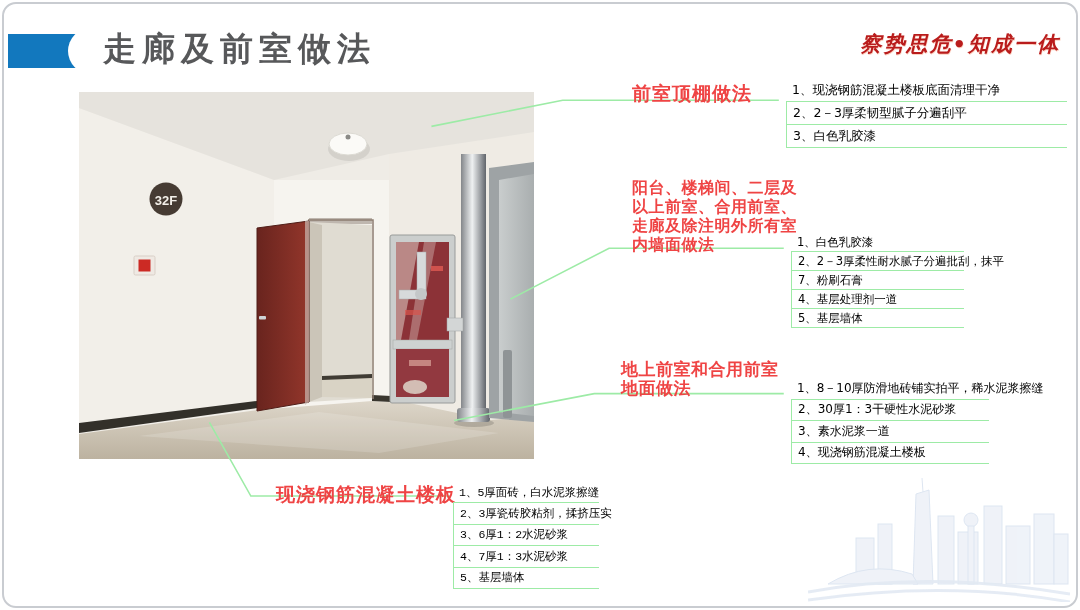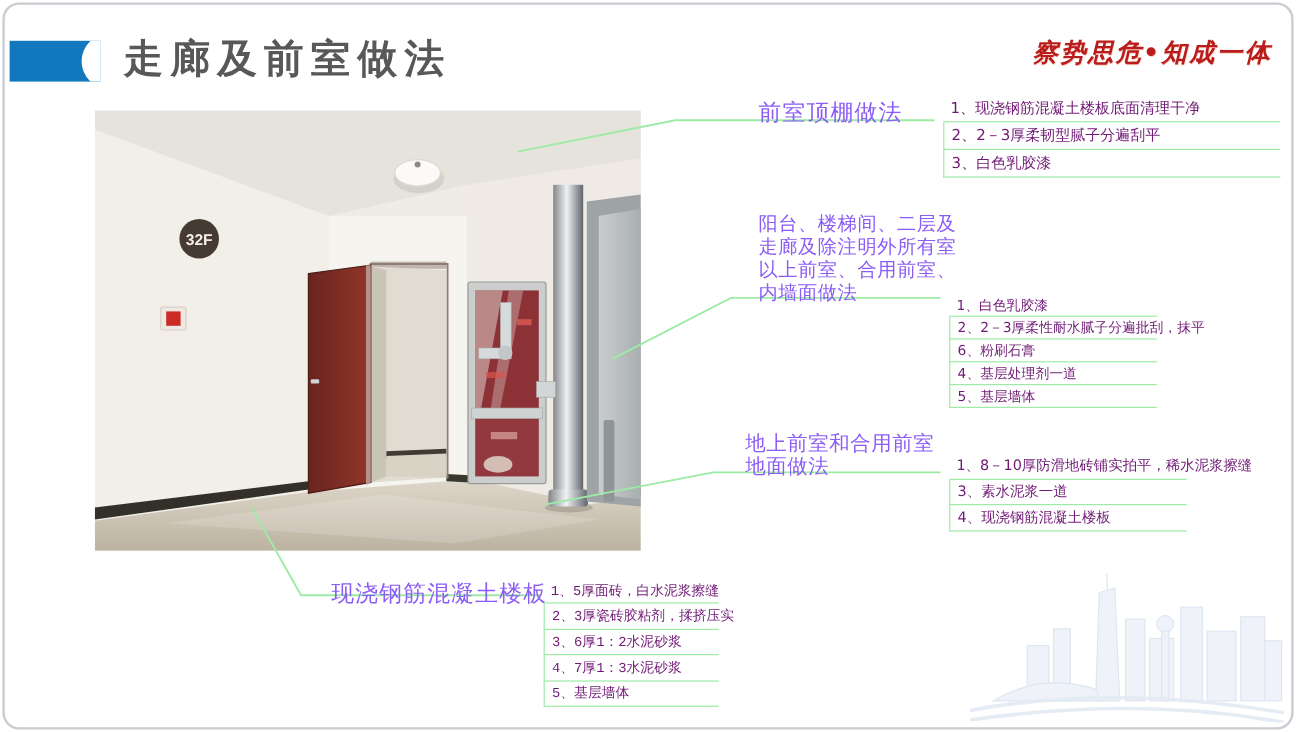--- a/index.html
+++ b/index.html
@@ -19,35 +19,35 @@
 
   
   .photo{position:absolute;left:75px;top:88px;width:455px;height:367px;border-radius:21px;}
   .photo svg{display:block;width:100%;height:100%;}
 
   
   .leads{position:absolute;inset:0;width:100%;height:100%;pointer-events:none;}
   .leads polyline{fill:none;stroke:#9deba6;stroke-width:1.6;}
 
   
-  .callout-title{position:absolute;font-weight:400;color:#8b5cf6;white-space:nowrap;}
+  .callout-title{position:absolute;font-weight:700;color:#ef4444;white-space:nowrap;}
   #t-ceiling{left:628px;top:77px;font-size:19px;letter-spacing:1px;}
   #t-wall{left:628px;top:174px;font-size:16px;line-height:19px;letter-spacing:0.5px;}
   #t-floor{left:617px;top:356px;font-size:17px;line-height:19px;letter-spacing:0.5px;}
   #t-skirt{left:272px;top:478px;font-size:19px;letter-spacing:1px;}
 
   
   .spec{position:absolute;margin:0;padding:0;list-style:none;--g:#9deba6;}
   .spec li{box-sizing:border-box;border-bottom:1.6px solid var(--g);
            border-left:0;white-space:nowrap;overflow:visible;
-           font-family:"DejaVu Sans",sans-serif;color:#701a75;
+           font-family:"DejaVu Sans",sans-serif;color:#000000;
            padding-left:6px;display:flex;align-items:center;}
   .spec li + li{border-left:1.6px solid var(--g);}
   #l-ceiling{left:782px;top:75px;width:281px;}  #l-ceiling li{height:23px;font-size:12.5px;}
-  #l-wall{left:787px;top:241px;width:173px;}    #l-wall li{height:19px;font-size:11.5px;}
+  #l-wall{left:787px;top:229px;width:173px;}    #l-wall li{height:19px;font-size:11.5px;}
   #l-floor{left:787px;top:374px;width:198px;}   #l-floor li{height:21.5px;font-size:12px;}
   #l-skirt{left:449px;top:478px;width:146px;}   #l-skirt li{height:21.4px;font-size:11.5px;font-family:Liberation Mono, monospace;}
 
   
   .watermark{position:absolute;right:6px;bottom:4px;width:262px;height:126px;opacity:.55;pointer-events:none;}
 </style>
 </head>
 <body>
 
 <div class="slide">
@@ -145,38 +145,39 @@
 
   <div class="callout-title" id="t-ceiling">前室顶棚做法</div>
   <ul class="spec" id="l-ceiling">
     <li>1、现浇钢筋混凝土楼板底面清理干净</li>
     <li>2、2－3厚柔韧型腻子分遍刮平</li>
     <li>3、白色乳胶漆</li>
   </ul>
 
   <div class="callout-title" id="t-wall">
     <div>阳台、楼梯间、二层及</div>
+    <div>以上前室、合用前室、</div>
     <div>走廊及除注明外所有室</div>
-    <div>以上前室、合用前室、</div>
     <div>内墙面做法</div>
   </div>
   <ul class="spec" id="l-wall">
     <li>1、白色乳胶漆</li>
     <li>2、2－3厚柔性耐水腻子分遍批刮，抹平</li>
-    <li>6、粉刷石膏</li>
+    <li>7、粉刷石膏</li>
     <li>4、基层处理剂一道</li>
     <li>5、基层墙体</li>
   </ul>
 
   <div class="callout-title" id="t-floor">
     <div>地上前室和合用前室</div>
     <div>地面做法</div>
   </div>
   <ul class="spec" id="l-floor">
     <li>1、8－10厚防滑地砖铺实拍平，稀水泥浆擦缝</li>
+    <li>2、30厚1：3干硬性水泥砂浆</li>
     <li>3、素水泥浆一道</li>
     <li>4、现浇钢筋混凝土楼板</li>
   </ul>
 
   <div class="callout-title" id="t-skirt">现浇钢筋混凝土楼板</div>
   <ul class="spec" id="l-skirt">
     <li>1、5厚面砖，白水泥浆擦缝</li>
     <li>2、3厚瓷砖胶粘剂，揉挤压实</li>
     <li>3、6厚1：2水泥砂浆</li>
     <li>4、7厚1：3水泥砂浆</li>

